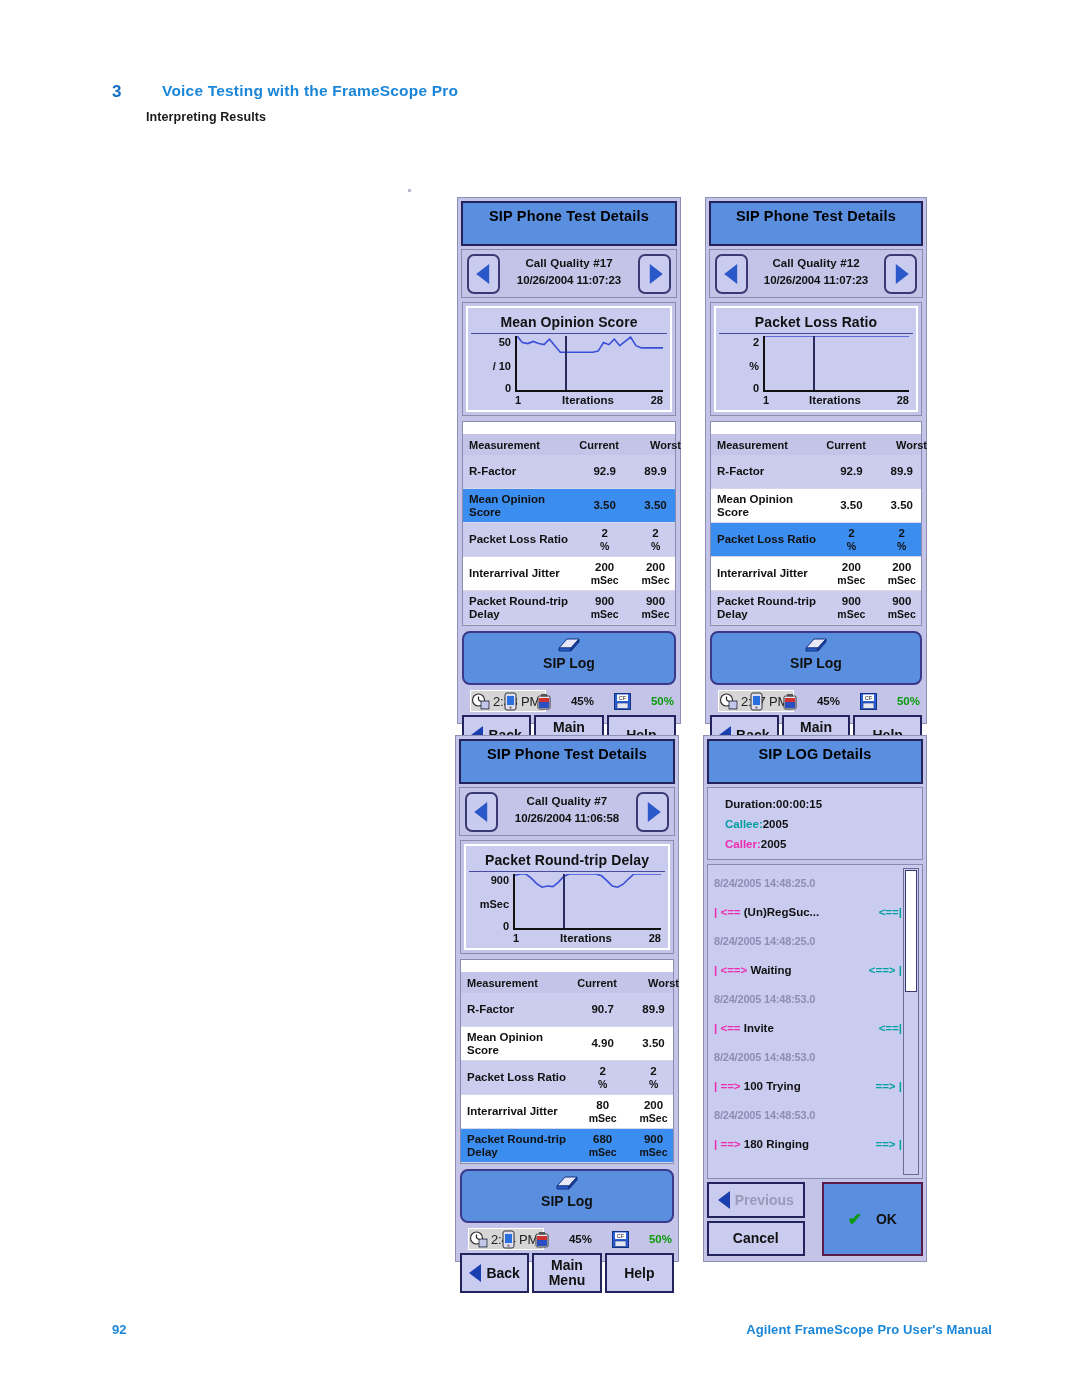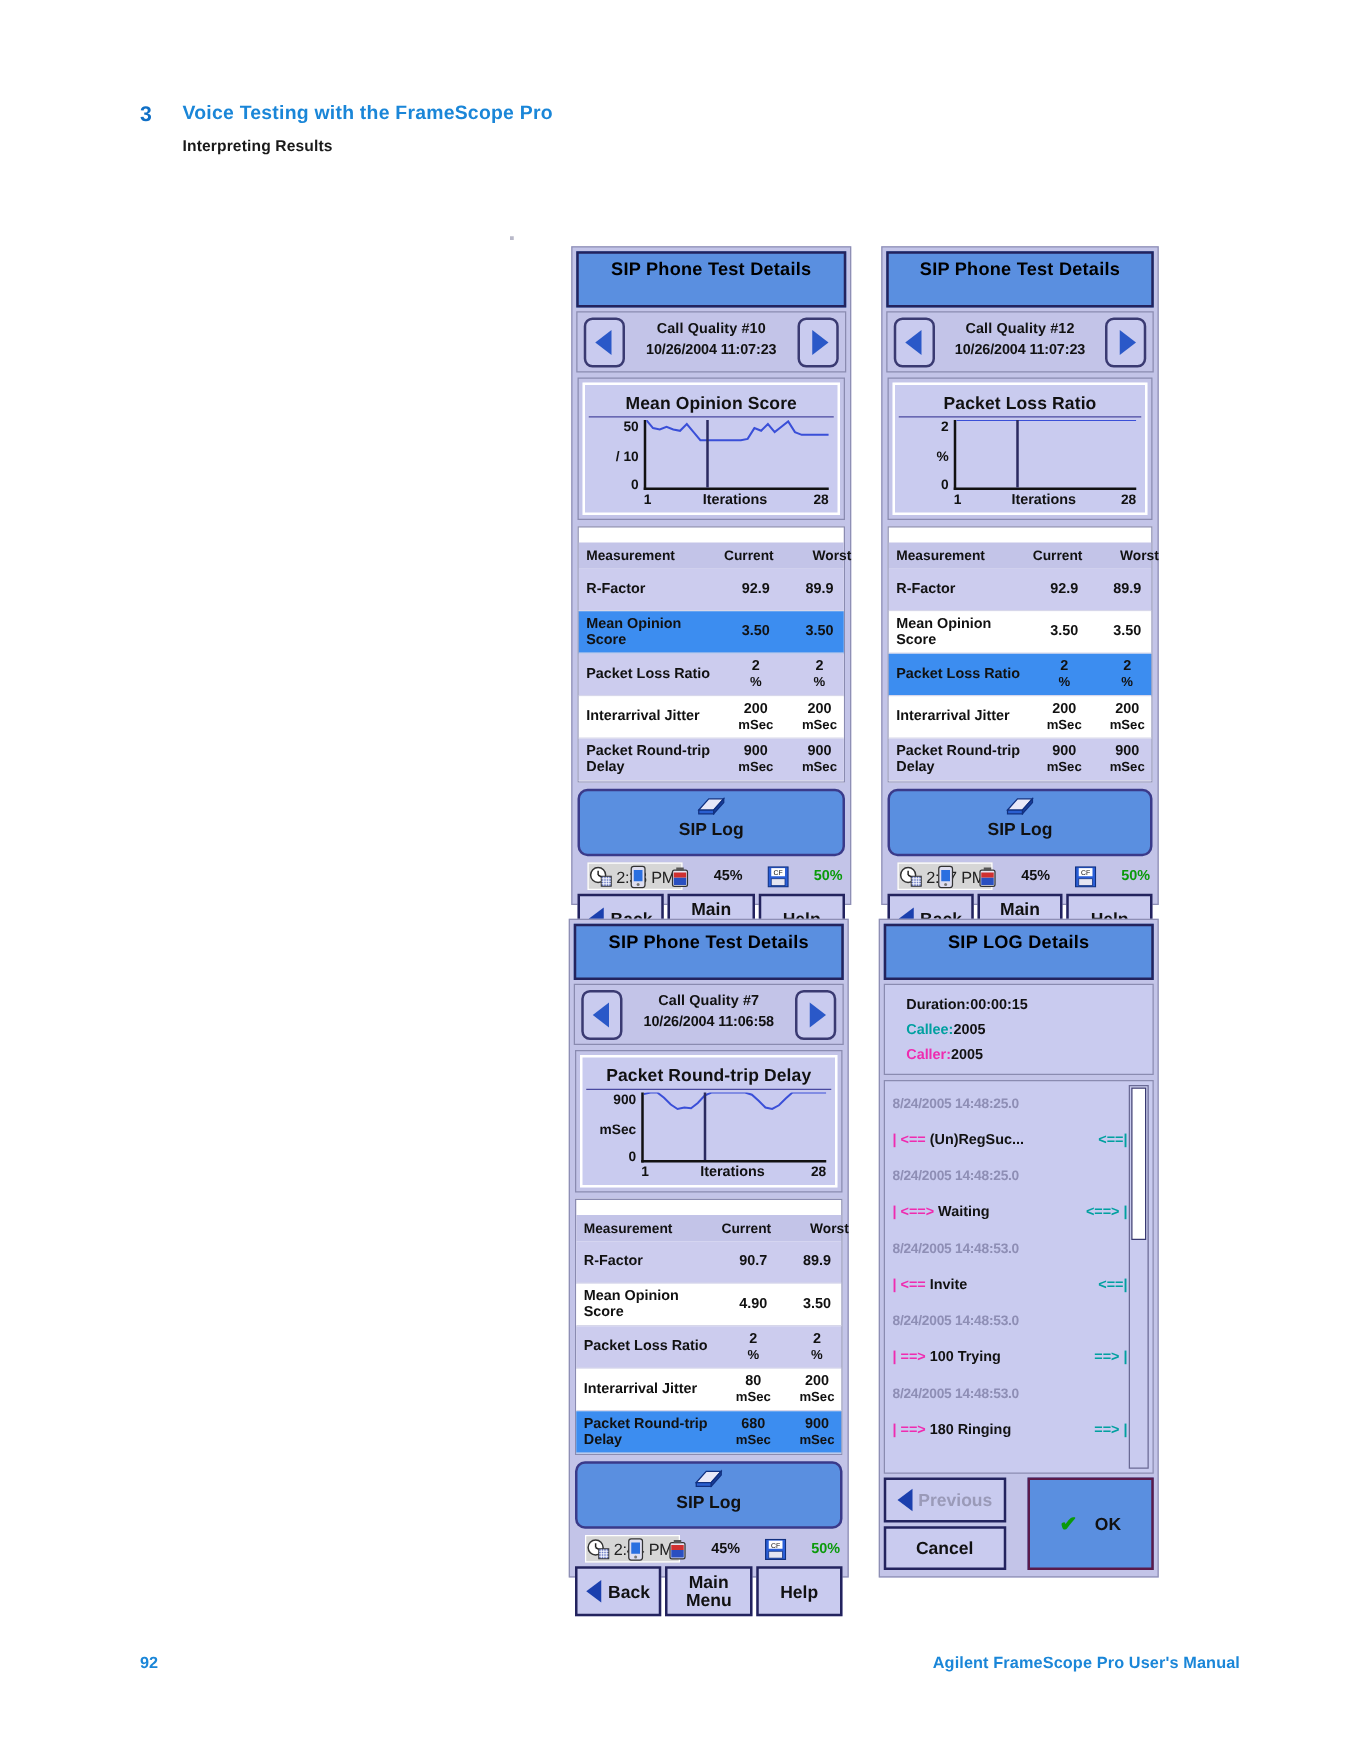--- a/index.html
+++ b/index.html
@@ -5,21 +5,21 @@
   html,body{margin:0;padding:0;}
   body{
     width:1080px;height:1397px;background:#ffffff;
     font-family:"Liberation Sans", sans-serif;
     -webkit-font-smoothing:none;
     position:relative;overflow:hidden;
   }
   
   .page-head{position:absolute;left:112px;top:82px;width:880px;}
   .chap-num{display:inline-block;font-size:17px;font-weight:bold;color:#0f6fc6;width:34px;vertical-align:top;}
-  .chap-title{display:inline-block;font-size:15.5px;font-weight:bold;color:#1a86d8;letter-spacing:.2px;}
+  .chap-title{display:inline-block;font-size:15.5px;font-weight:bold;color:#1a86d8;letter-spacing:.2px;margin-left:16px;}
   .sub-title{margin-left:34px;margin-top:8px;font-size:12.5px;font-weight:bold;color:#1a1a1a;letter-spacing:.1px;}
 
   .page-foot{position:absolute;left:112px;top:1322px;width:880px;height:20px;}
   .foot-num{float:left;font-size:13px;font-weight:bold;color:#1a86d8;}
   .foot-txt{float:right;font-size:13px;font-weight:bold;color:#1a86d8;letter-spacing:.1px;}
 
   .artifact-dot{position:absolute;left:408px;top:189px;width:3px;height:3px;background:#b9b9c9;}
 
   
   .device{position:absolute;background:#c3c4e8;border:1px solid #8e8fb5;box-sizing:border-box;}
@@ -140,21 +140,21 @@
     <div class="device" style="left: 457px; top: 197px; width: 224px; height: 527px;">
       <div class="dev-title">SIP Phone Test Details</div>
       <div class="navbar">
         <div class="navbtn left">
           <span class="tri l"></span>
         </div>
         <div class="navbtn right">
           <span class="tri r"></span>
         </div>
         <div class="nav-text">
-          <div class="nav-l1">Call Quality #10</div>
+          <div class="nav-l1">Call Quality #17</div>
           <div class="nav-l2">10/26/2004 11:07:23</div>
         </div>
       </div>
       <div class="chart-box">
         <div class="chart-inner">
           <div class="chart-title">Mean Opinion Score</div>
           <div class="chart-plot">
             <div class="plot-ylab plot-ymax">50</div>
             <div class="plot-ylab plot-yunit">/ 10</div>
             <div class="plot-ylab plot-ymin">0</div>

